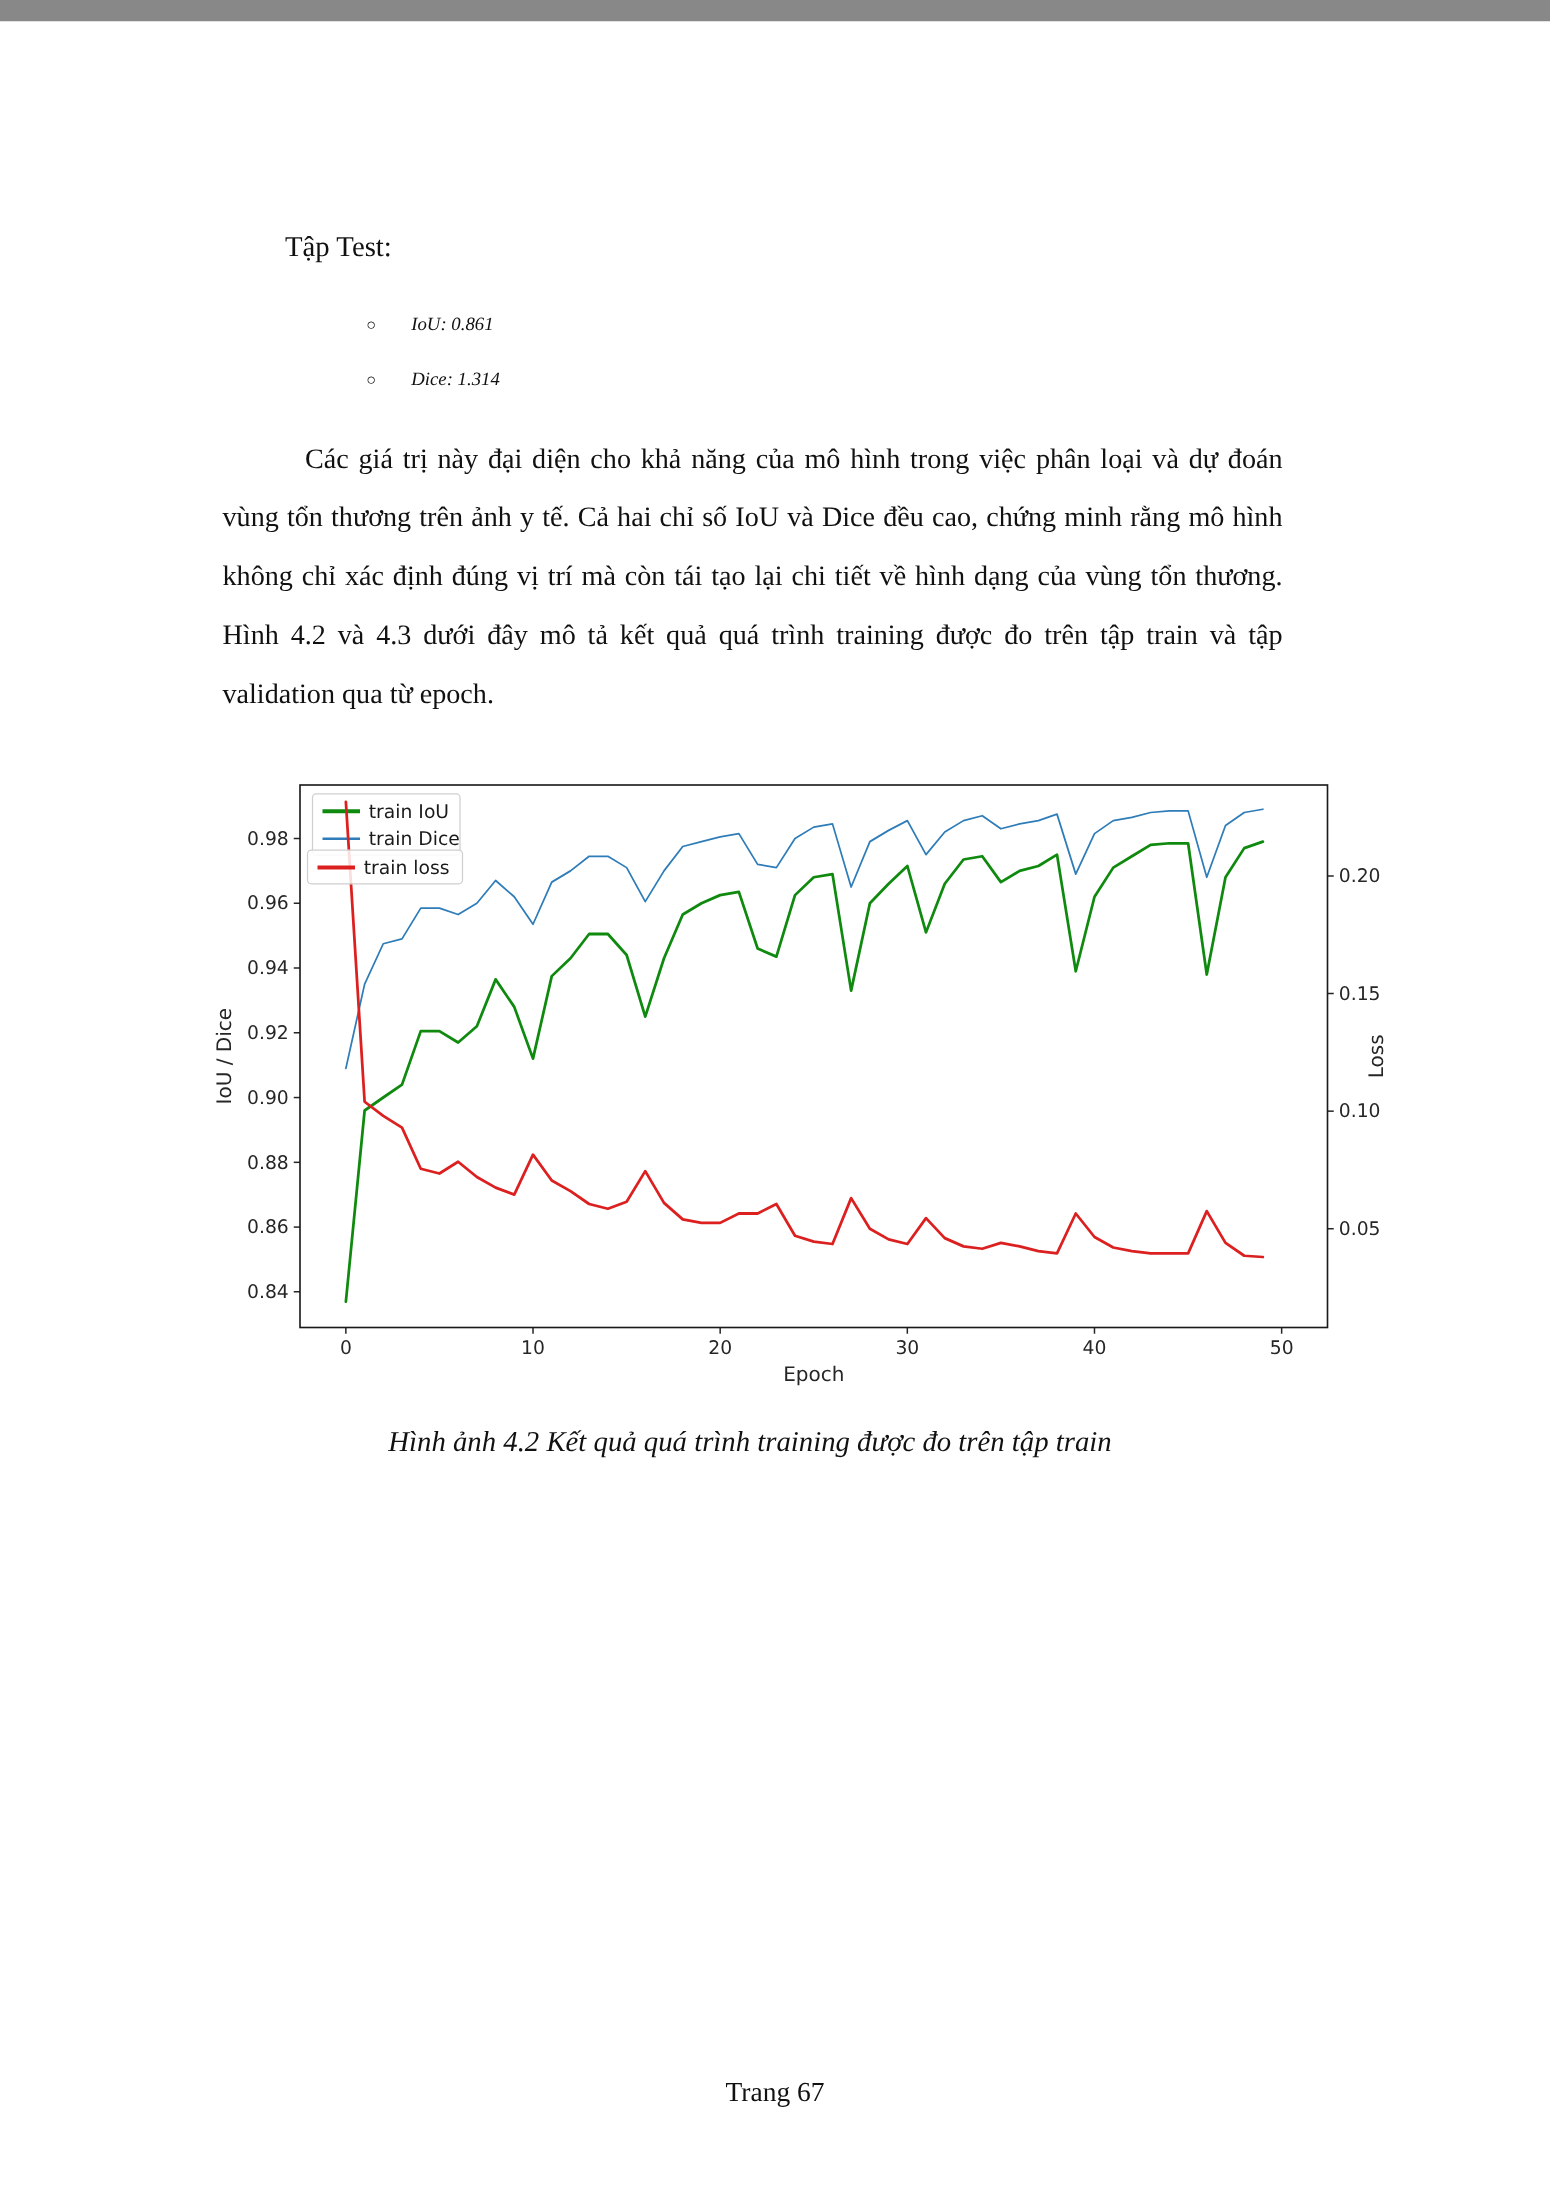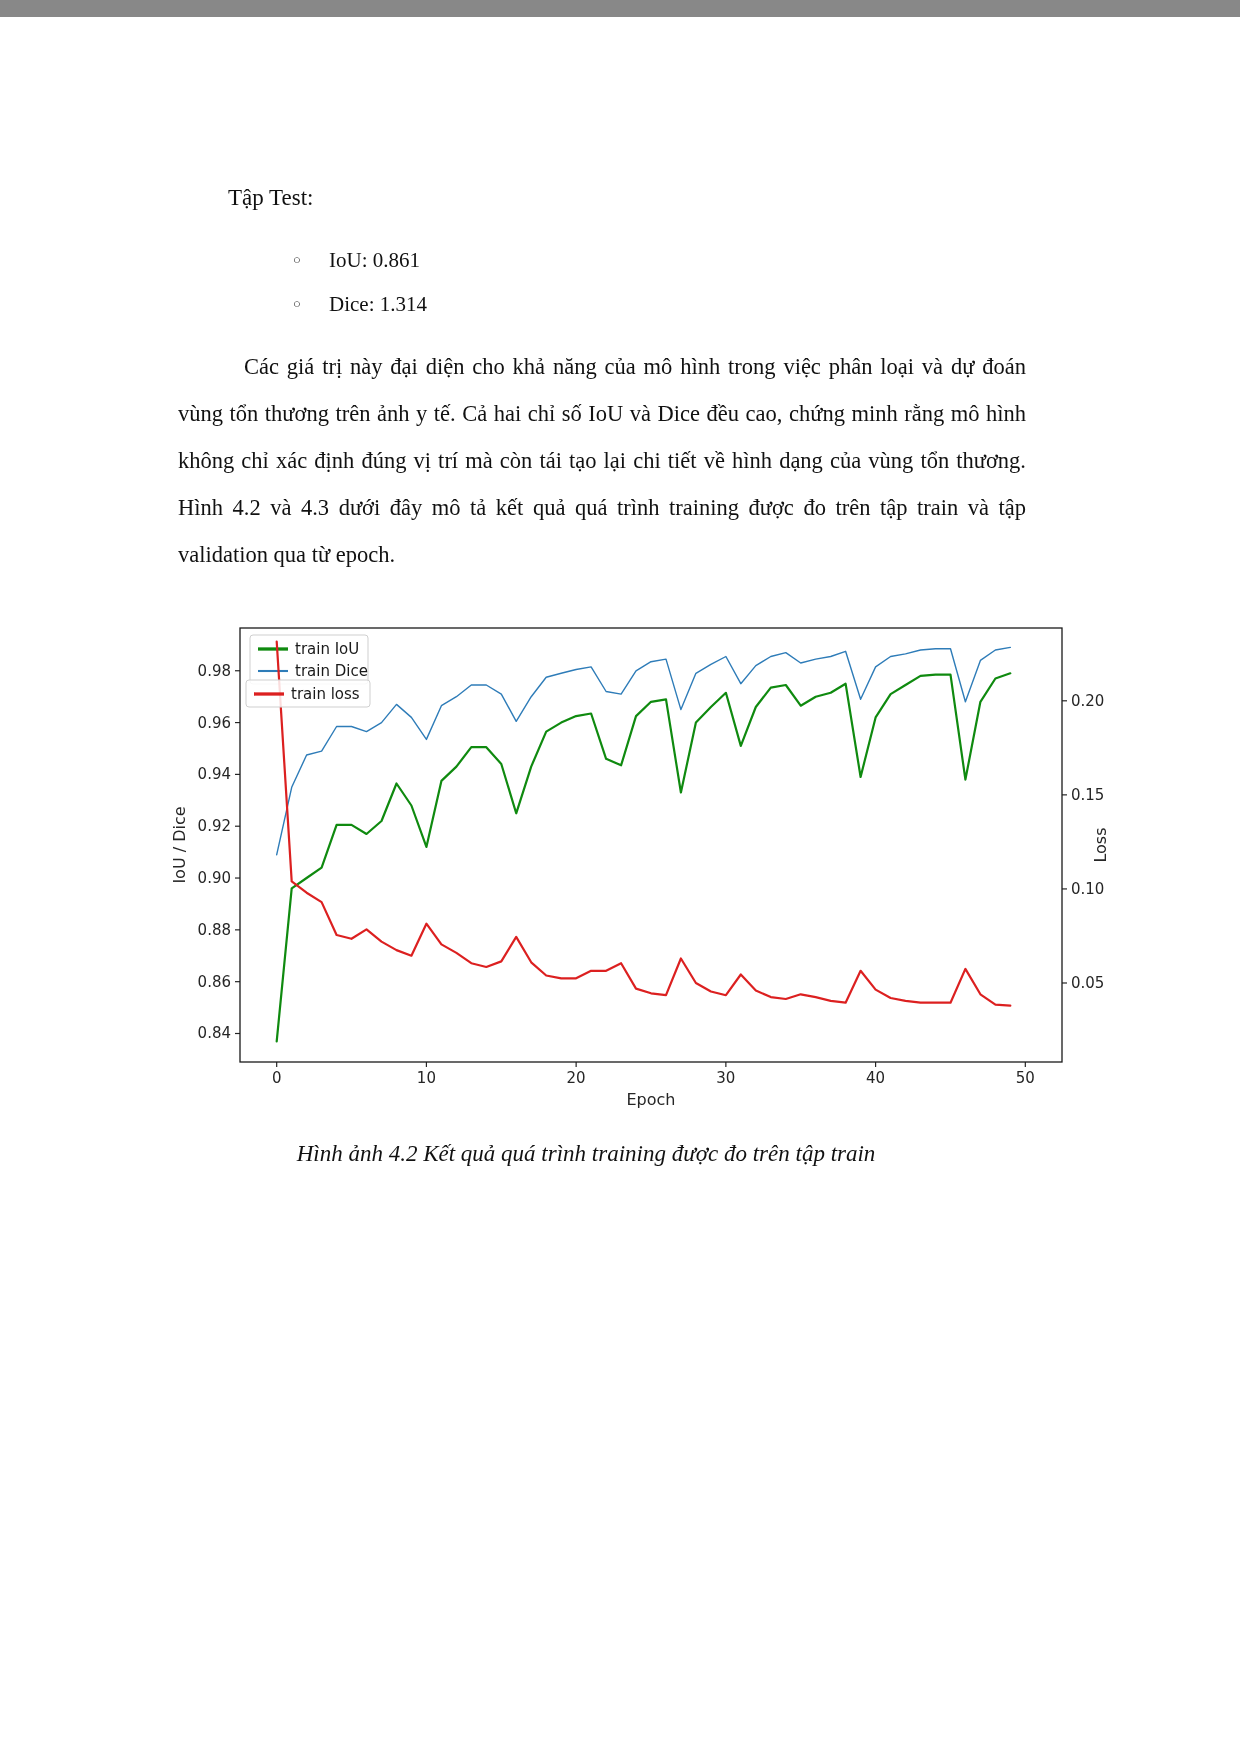--- a/index.html
+++ b/index.html
@@ -4,28 +4,28 @@
 <style>
   html,body{margin:0;padding:0;background:#888;}
   .page{
     position:relative;width:1240px;height:1754px;margin:17px auto;background:#ffffff;
     font-family:"Liberation Serif", serif;color:#111;overflow:hidden;
   }
   .heading{position:absolute;left:228px;top:168px;font-size:23px;}
   .bullets{position:absolute;left:293px;top:221px;}
   .bullet-row{height:44px;display:flex;align-items:center;}
   .bullet-marker{font-size:13px;width:36px;color:#111;}
-  .bullet-text{font-size:21px;}
+  .bullet-text{font-size:15px;font-style:italic;}
   .para{
     position:absolute;left:178px;top:326px;width:848px;
     font-size:22.5px;line-height:47px;text-align:justify;text-indent:66px;
   }
   .chart-wrap{position:absolute;left:158px;top:598px;width:990px;height:500px;}
   .caption{
-    position:absolute;left:162px;top:1124px;width:848px;text-align:center;
+    position:absolute;left:176px;top:1124px;width:848px;text-align:center;
     font-style:italic;font-size:23px;
   }
   .footer{position:absolute;left:0;top:1644px;width:1240px;text-align:center;font-size:22px;}
 </style>
 </head>
 <body>
 
 <div class="page">
 
   <div class="heading">Tập Test:</div>
@@ -98,14 +98,15 @@
         <g>
           <rect x="88" y="65" width="124" height="27" rx="3" fill="rgba(255,255,255,0.85)" stroke="#cfcfcf" stroke-width="1"></rect>
           <line x1="96" y1="79" x2="126" y2="79" stroke="#dc2020" stroke-width="3.3000000000000003"></line>
           <text x="133" y="84" font-family="&quot;DejaVu Sans&quot;, sans-serif" font-size="15" fill="#1a1a1a">train loss</text>
         </g>
       </svg>
   </div>
 
   <div class="caption">Hình ảnh 4.2 Kết quả quá trình training được đo trên tập train</div>
 
+  <div class="footer">Trang 67</div>
 
 </div>
 
 </body></html>

